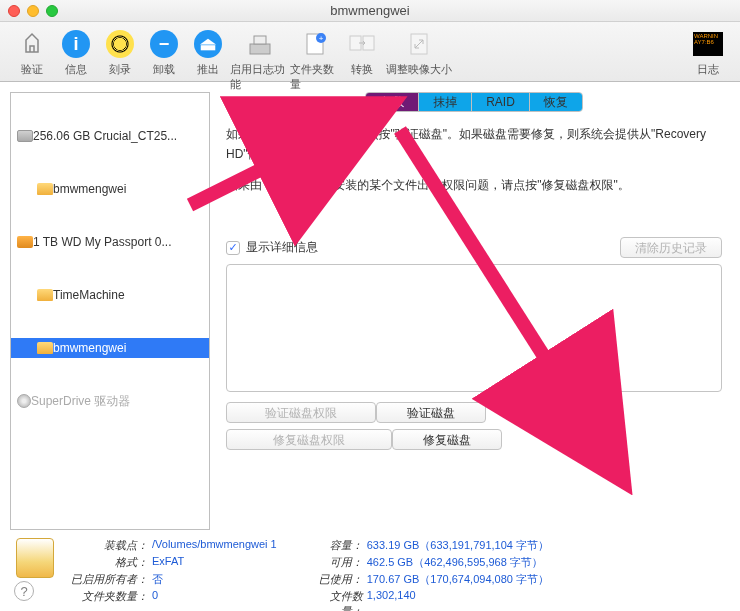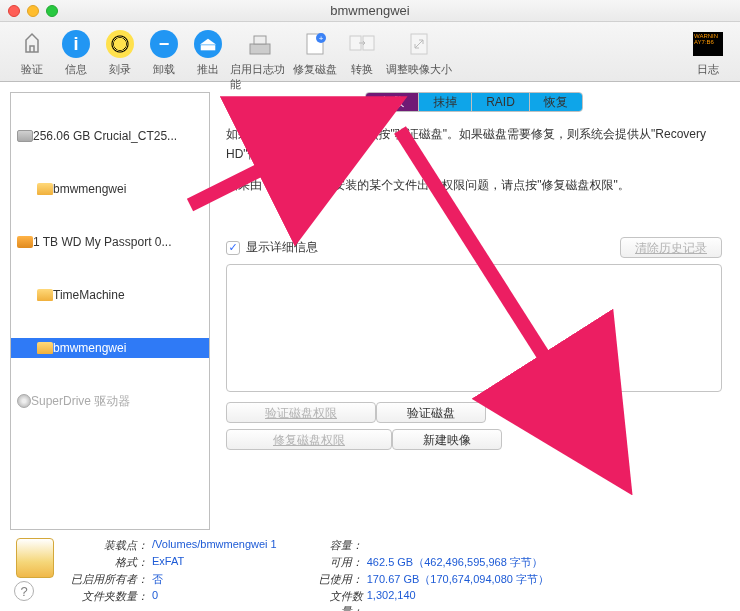--- a/index.html
+++ b/index.html
@@ -30,21 +30,21 @@
 .tabs { display: flex; justify-content: center; margin-bottom: 12px; }
 .tabgroup { display: flex; border: 1px solid #c0c0c0; border-radius: 4px; overflow: hidden; height: 20px; font-size: 12px; }
 .tab { padding: 2px 14px; background: #0ea5e9; border-right: 1px solid #c0c0c0; color: #333; display: flex; align-items: center; }
 .tab:last-child { border-right: none; }
 .tab.active { background: #701a75; color: #fff; }
 .desc { font-size: 12px; color: #333; line-height: 1.7; padding: 0 8px 14px; }
 .detail { margin-top: 28px; display: flex; align-items: center; justify-content: space-between; padding: 0 8px; }
 .chk { display: flex; align-items: center; gap: 6px; color: #333; }
 .checkbox { width: 14px; height: 14px; border: 1px solid #bbb; border-radius: 3px; background: #fff; display: flex; align-items: center; justify-content: center; color: #2d68ff; font-size: 11px; }
 .btn { border: 1px solid #c4c4c4; border-radius: 4px; background: linear-gradient(#fefefe,#f0f0f0); padding: 2px 14px; font-size: 12px; color: #333; height: 21px; }
-.btn.disabled { color: #b3b3b3; text-decoration: underline; }
+.btn.disabled { color: #b3b3b3; }
 .logbox { margin: 6px 8px 0; height: 128px; border: 1px solid #c4c4c4; border-radius: 4px; background: #fff; }
 .btnrow { display: flex; justify-content: flex-start; padding: 10px 8px 0; }
 .bottom { position: absolute; left: 0; right: 0; top: 530px; padding: 8px 16px; display: flex; gap: 16px; font-size: 11px; color: #333; }
 .driveimg { width: 38px; height: 40px; background: linear-gradient(#fff,#f5d77a 60%,#f0b849); border: 1px solid #d4a83a; border-radius: 4px; }
 .kv { display: flex; gap: 40px; }
 .kvcol { display: flex; flex-direction: column; gap: 2px; }
 .kvrow { display: flex; }
 .kl { text-align: right; width: 78px; color: #333; font-style: italic; }
 .kv2 .kl { width: 46px; }
 .kvv { color: #1e5bd6; margin-left: 4px; text-align: center; }
@@ -106,21 +106,21 @@
       <span>启用日志功能</span>
     </div>
   <div class="tbitem" style="width:50px">
       <div class="tbicon">
         <svg width="28" height="28">
           <rect x="6" y="4" width="16" height="20" fill="#fff" stroke="#aaa"></rect>
           <circle cx="20" cy="8" r="5" fill="#3b82f6"></circle>
           <text x="20" y="11" font-size="8" fill="#fff" text-anchor="middle">+</text>
         </svg>
       </div>
-      <span>修复磁盘</span>
+      <span>文件夹数量</span>
     </div>
   <div class="tbitem">
       <div class="tbicon">
         <svg width="28" height="28">
           <rect x="2" y="6" width="11" height="14" fill="#f5f5f5" stroke="#ccc"></rect>
           <rect x="15" y="6" width="11" height="14" fill="#f5f5f5" stroke="#ccc"></rect>
           <path d="M11 13 L17 13 M15 11 L17 13 L15 15" stroke="#bbb" fill="none"></path>
         </svg>
       </div>
       <span>转换</span>
@@ -192,21 +192,21 @@
       </div>
       <button class="btn disabled">清除历史记录</button>
     </div>
     <div class="logbox"></div>
     <div class="btnrow">
       <button class="btn disabled" style="width:150px">验证磁盘权限</button>
       <button class="btn" style="width:110px">验证磁盘</button>
     </div>
     <div class="btnrow" style="padding-top:6px">
       <button class="btn disabled" style="width:166px">修复磁盘权限</button>
-      <button class="btn" style="width:110px">新建映像</button>
+      <button class="btn" style="width:110px">修复磁盘</button>
     </div>
   </div>
 </div>
 
 <div class="bottom">
   <div class="driveimg"></div>
   <div class="kv">
     <div class="kvcol">
       <div class="kvrow">
           <span class="kl">装载点：</span>
@@ -221,20 +221,21 @@
           <span class="kvv">否</span>
         </div>
       <div class="kvrow">
           <span class="kl">文件夹数量：</span>
           <span class="kvv">0</span>
         </div>
     </div>
     <div class="kvcol kv2">
       <div class="kvrow">
           <span class="kl">容量：</span>
+          <span class="kvv">633.19 GB（633,191,791,104 字节）</span>
         </div>
       <div class="kvrow">
           <span class="kl">可用：</span>
           <span class="kvv">462.5 GB（462,496,595,968 字节）</span>
         </div>
       <div class="kvrow">
           <span class="kl">已使用：</span>
           <span class="kvv">170.67 GB（170,674,094,080 字节）</span>
         </div>
       <div class="kvrow">

